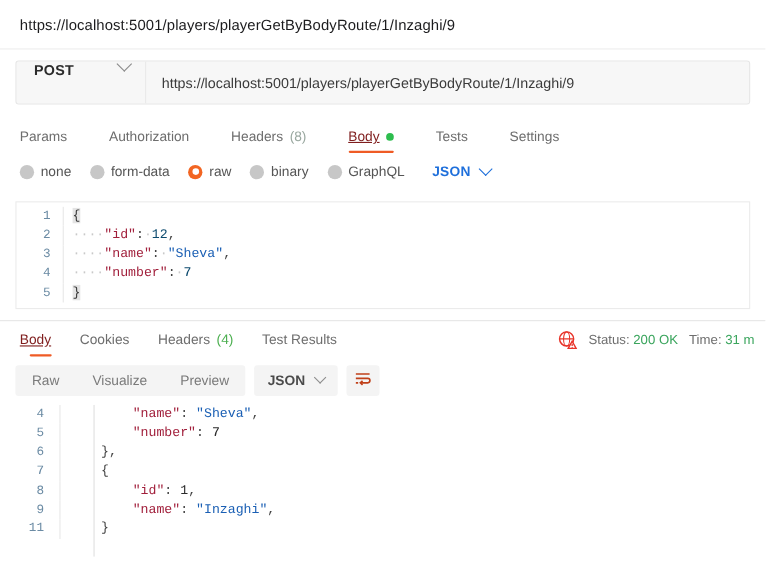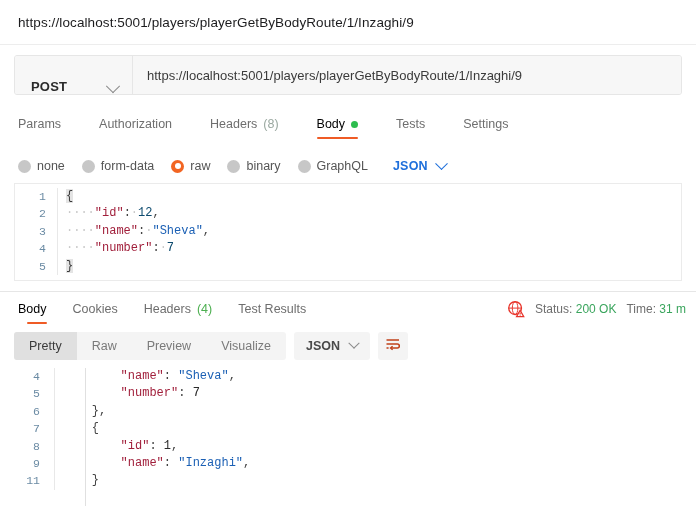--- a/index.html
+++ b/index.html
@@ -33,21 +33,21 @@
     margin: 10px 14px 0 14px;
     height: 40px;
     display: flex;
     border: 1px solid #e6e6e6;
     border-radius: 3px;
     background: #f7f7f7;
     overflow: hidden;
   }
   .method {
     width: 118px;
-    display: flex; align-items: flex-end; justify-content: space-between;
+    display: flex; align-items: flex-start; justify-content: space-between;
     padding: 0 14px 0 16px;
     border-right: 1px solid #e6e6e6;
     background: #f7f7f7;
     cursor: pointer;
     gap: 16px;
   }
   .method .m-label {
     font-size: 13px; font-weight: 600; color: #2b2b2b; letter-spacing: .2px;
   }
   .chev {
@@ -77,37 +77,37 @@
   .tab {
     font-size: 12.5px;
     color: #6e6e6e;
     padding: 0 13px 8px 13px;
     position: relative;
     cursor: pointer;
     white-space: nowrap;
     display: flex; align-items: center; gap: 6px;
   }
   .tab:first-child { padding-left: 4px; }
-  .tab.active { color: #000000; }
+  .tab.active { color: #7f1d1d; text-decoration: underline; }
   .tab.active::after {
     content: "";
     position: absolute; left: 13px; right: 13px; bottom: 0;
     height: 2px; background: #ef5b25; border-radius: 1px;
   }
   .tab .count { color: #9aa8a0; }
   .tab .count.green { color: #4caf50; }
   .dot-green {
     width: 7px; height: 7px; border-radius: 50%;
     background: #2dbd4e; display: inline-block;
   }
 
   
   .bodytypes {
     margin: 10px 14px 0 14px;
-    display: flex; align-items: flex-end;
+    display: flex; align-items: flex-start;
     height: 24px;
     gap: 0;
   }
   .radio-item {
     display: flex; align-items: center; gap: 6px;
     margin-right: 17px;
     cursor: pointer;
   }
   .radio-item:first-child { margin-left: 4px; }
   .radio {
@@ -369,31 +369,28 @@
           <circle cx="14.6" cy="17.5" r="0.65" fill="#e8342a"></circle>
         </svg>
       </span>
       <span class="status-item"><span>Status:</span> <span class="val-green">200 OK</span></span>
       <span class="status-item"><span>Time:</span> <span class="val-green">31 m</span></span>
     </div>
   </div>
 
   <div class="resptoolbar">
     <div class="segment">
-      <div class="seg-btn active">
-        <span>Pretty</span>
-      </div>
       <div class="seg-btn">
         <span>Raw</span>
       </div>
       <div class="seg-btn">
+        <span>Visualize</span>
+      </div>
+      <div class="seg-btn">
         <span>Preview</span>
-      </div>
-      <div class="seg-btn">
-        <span>Visualize</span>
       </div>
     </div>
     <div class="fmt-select">
       <span class="flabel">JSON</span>
       <span class="chev-gray"></span>
     </div>
     <div class="icon-btn">
       <span>
         <svg width="16" height="14" viewBox="0 0 16 14" aria-hidden="true">
           <line x1="1.5" y1="3" x2="14" y2="3" stroke="#c0411a" stroke-width="1.5"></line>

